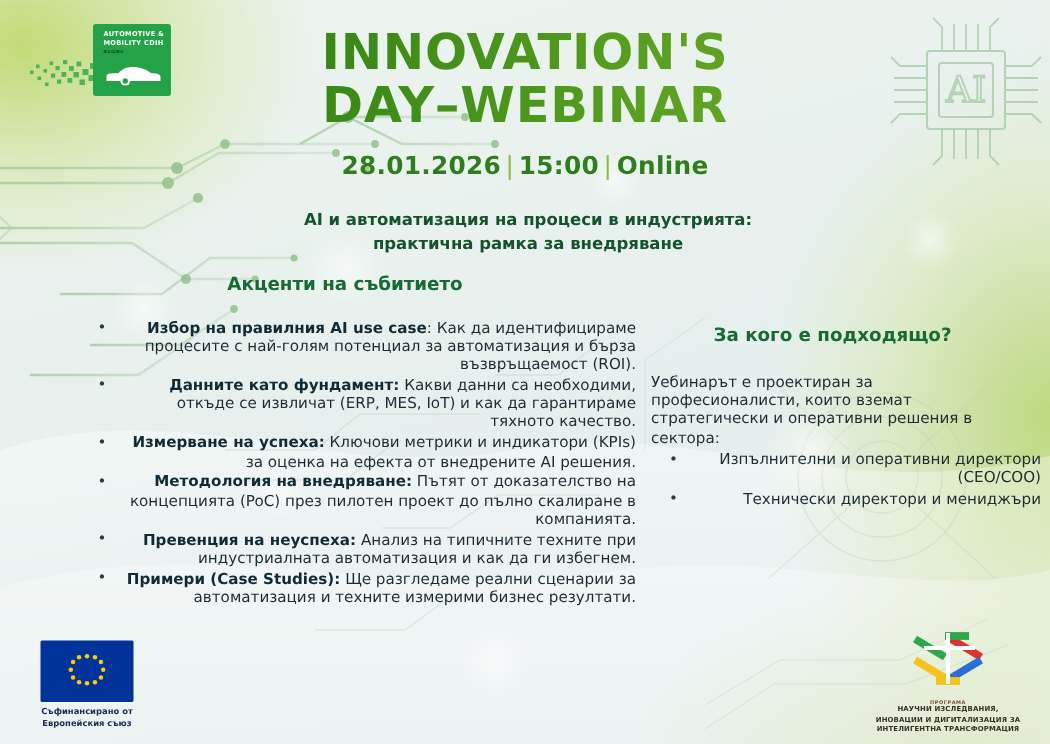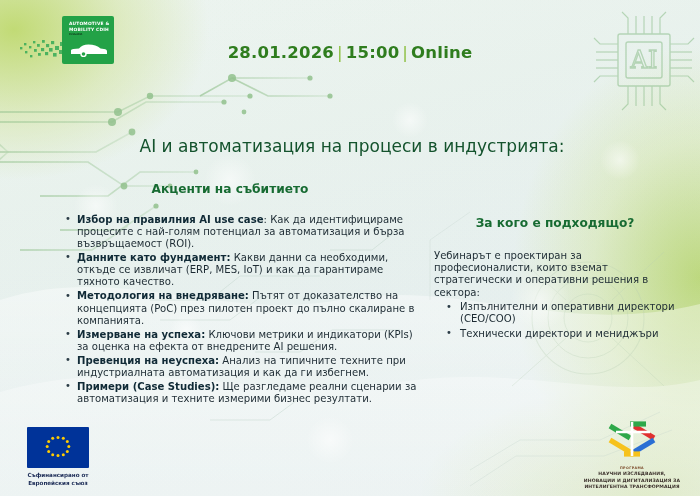--- a/index.html
+++ b/index.html
@@ -50,30 +50,30 @@
   #event-title {
     font-family: "DejaVu Sans", "Liberation Sans", sans-serif;
     font-weight: 800; font-size: 33px; line-height: 35px;
     letter-spacing: .5px;
     background: linear-gradient(100deg, #2f7a15 0%, #3c8a18 35%, #5aa021 62%, #76b32a 100%);
     -webkit-background-clip: text; background-clip: text;
     color: transparent; -webkit-text-fill-color: transparent;
     padding: 0 130px;
   }
   #event-meta {
-    margin-top: 26px;
+    margin-top: 14px;
     font-size: 16.5px; font-weight: 600; color: #2f7d1e;
     letter-spacing: .2px;
   }
   #event-meta .sep { color: #8cbf3f; font-weight: 400; padding: 0 3px; }
 
   #subtitle {
     position: absolute; left: 4px; right: 0; top: 139px;
     text-align: center;
-    font-size: 17px; font-weight: 400; line-height: 15.5px;
+    font-size: 11px; font-weight: 700; line-height: 15.5px;
     color: #14532d; padding: 0 110px;
   }
 
   
   #columns { position: absolute; left: 0; top: 182px; width: 700px; display: flex; }
   .col { position: relative; }
   .col-left { width: 424px; padding-left: 64px; }
   .col-right { width: 276px; padding-left: 10px; margin-top: 34px; }
 
   .col-head {
@@ -83,20 +83,21 @@
   .col-left .col-head { padding: 0 88px 0 60px; }
   .col-right .col-head { padding: 0 62px 0 38px; }
 
   ul.bullets { list-style: none; margin-top: 17px; }
   ul.bullets > li {
     position: relative;
     font-size: 10.1px; line-height: 12.3px;
     color: #1d2b33;
     margin-bottom: 1.5px;
     padding-left: 13px;
+    text-align: right;
   }
   ul.bullets > li::before {
     content: "\2022";
     position: absolute; left: 1px; top: -0.5px;
     font-size: 10px; color: #2a3b45;
   }
   ul.bullets b { font-weight: 700; color: #102a36; }
 
   #right-intro {
     margin-top: 19px;
@@ -268,38 +269,43 @@
           <path d="M78,44 L100,44"></path>
           <path d="M78,52 L100,52"></path>
         <path d="M78,60 L100,60"></path>
           <path d="M78,68 L96,68 L102,74"></path>
       </g>
     </g>
     <text x="52" y="60" text-anchor="middle" font-family="DejaVu Serif, serif" font-size="24" fill="none" stroke="#8bbd8a" stroke-width="1.3">AI</text>
   </svg>
 
   <div id="title-block">
+    <div id="event-title">
+      <div>INNOVATION'S</div>
+      <div>DAY–WEBINAR</div>
+    </div>
     <div id="event-meta">
       <span>28.01.2026</span><span class="sep">|</span><span>15:00</span><span class="sep">|</span><span>Online</span>
     </div>
   </div>
 
   <div id="subtitle">
     <div>AI и автоматизация на процеси в индустрията:</div>
+    <div>практична рамка за внедряване</div>
   </div>
 
   <div id="columns">
 
     <div class="col col-left">
       <div class="col-head">Акценти на събитието</div>
       <ul class="bullets">
         <li><b>Избор на правилния AI use case</b><span>: Как да идентифицираме процесите с най-голям потенциал за автоматизация и бърза възвръщаемост (ROI).</span></li>
         <li><b>Данните като фундамент:</b><span> Какви данни са необходими, откъде се извличат (ERP, MES, IoT) и как да гарантираме тяхното качество.</span></li>
+        <li><b>Измерване на успеха:</b><span> Ключови метрики и индикатори (KPIs) за оценка на ефекта от внедрените AI решения.</span></li>
         <li><b>Методология на внедряване:</b><span> Пътят от доказателство на концепцията (PoC) през пилотен проект до пълно скалиране в компанията.</span></li>
-        <li><b>Измерване на успеха:</b><span> Ключови метрики и индикатори (KPIs) за оценка на ефекта от внедрените AI решения.</span></li>
         <li><b>Превенция на неуспеха:</b><span> Анализ на типичните техните при индустриалната автоматизация и как да ги избегнем.</span></li>
         <li><b>Примери (Case Studies):</b><span> Ще разгледаме реални сценарии за автоматизация и техните измерими бизнес резултати.</span></li>
       </ul>
     </div>
 
     <div class="col col-right">
       <div class="col-head">За кого е подходящо?</div>
       <div id="right-intro">Уебинарът е проектиран за професионалисти, които вземат стратегически и оперативни решения в сектора:</div>
       <ul class="bullets right">
         <li>Изпълнителни и оперативни директори (CEO/COO)</li>

